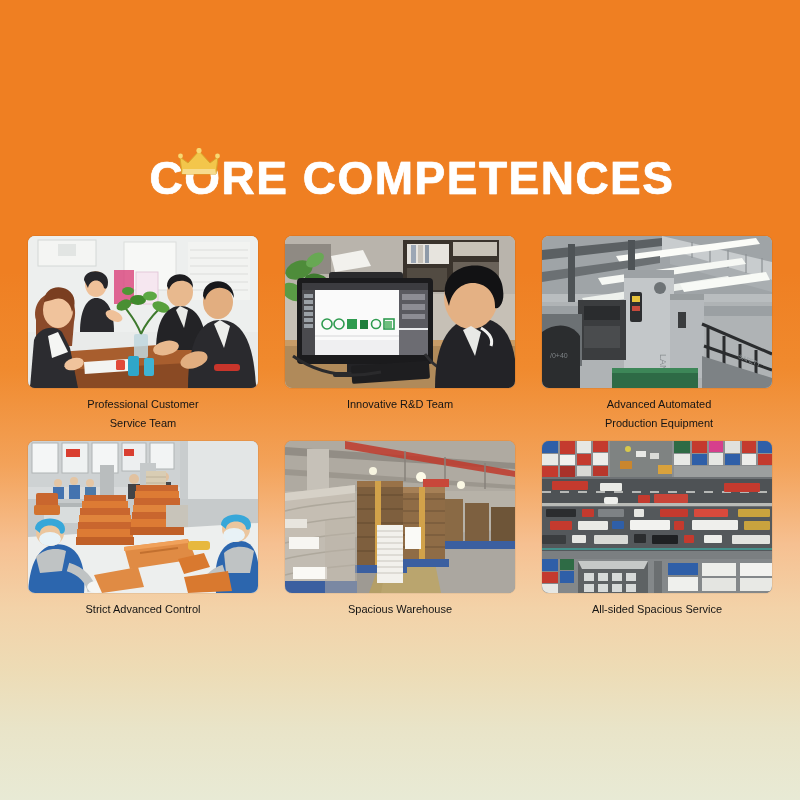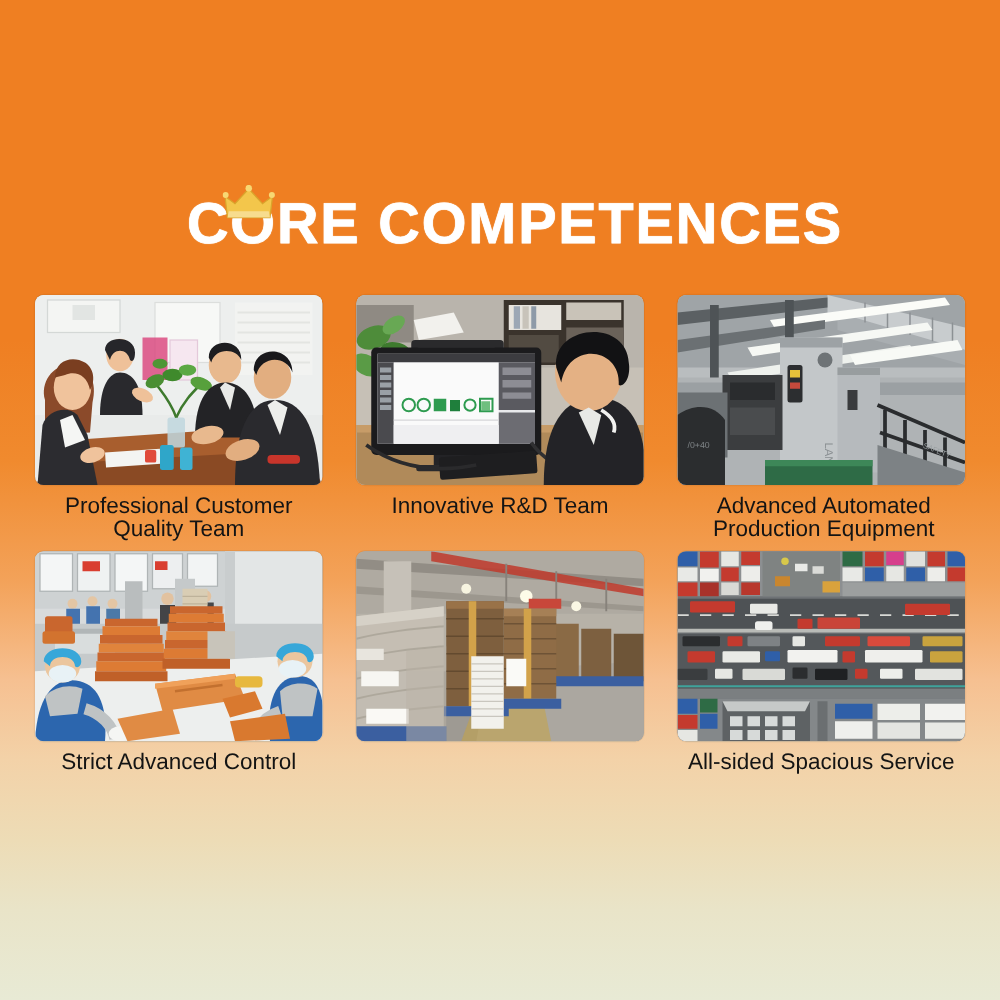--- a/index.html
+++ b/index.html
@@ -45,21 +45,21 @@
   .cell{width:230px;}
   .photo{
     width:230px;height:152px;
     border-radius:7px;overflow:hidden;position:relative;
     background:#9aa3a8;
     box-shadow:0 0 0 1px rgba(0,0,0,.05);
   }
   .photo svg{display:block;width:230px;height:152px;}
   .caption{
     margin-top:7px;
-    font-size:18px;line-height:19px;
+    font-size:11px;line-height:19px;
     color:#141414;text-align:center;font-weight:500;
     font-family:"Liberation Sans","DejaVu Sans",sans-serif;
     min-height:42px;
   }
   .cap-l{text-align:center;padding-left:4px;}
   .row2 .caption{min-height:24px;}
 </style>
 </head>
 <body>
 
@@ -144,21 +144,21 @@
             <path d="M160 152 C160 102 174 84 192 84 C212 84 226 102 228 152 Z" fill="#2A2A2E"></path>
             <path d="M192 84 L202 90 L196 112 L186 88 Z" fill="#EDEEEB"></path>
             <ellipse cx="166" cy="124" rx="14" ry="8" fill="#E2AE80" transform="rotate(-18 166 124)"></ellipse>
             <rect x="186" y="128" width="26" height="7" rx="3" fill="#C8352B"></rect>
           </g>
           <ellipse cx="138" cy="112" rx="13" ry="7" fill="#E8B98E" transform="rotate(-12 138 112)"></ellipse>
         </svg>
       </div>
       <div class="caption">
         <span>Professional Customer</span><br>
-        <span>Quality Team</span>
+        <span>Service Team</span>
       </div>
     </div>
 
     <div class="cell">
       <div class="photo">
         <svg viewBox="0 0 230 152" preserveAspectRatio="xMidYMid slice">
           <rect width="230" height="152" fill="#CFCBC4"></rect>
           <rect x="0" y="0" width="230" height="60" fill="#B9B4AC"></rect>
           <rect x="0" y="8" width="46" height="30" fill="#8F8A83"></rect>
           <rect x="118" y="4" width="96" height="52" fill="#3A332C"></rect>
@@ -503,20 +503,23 @@
               <path d="M0 134 C24 128 48 126 70 124"></path>
             </g>
             <rect x="4" y="96" width="30" height="12" fill="#F7F6F2"></rect>
             <rect x="8" y="126" width="34" height="12" fill="#FAF9F5"></rect>
             <rect x="0" y="78" width="22" height="9" fill="#E8E5DE"></rect>
           </g>
           <rect x="0" y="140" width="72" height="12" fill="#3B5FA0"></rect>
           <path d="M40 80 L72 76 L72 152 L40 152 Z" fill="#B9B2A6" opacity=".5"></path>
         </svg>
       </div>
+      <div class="caption">
+        <span>Spacious Warehouse</span>
+      </div>
     </div>
 
     <div class="cell row2">
       <div class="photo">
         <svg viewBox="0 0 230 152" preserveAspectRatio="xMidYMid slice">
           <rect width="230" height="152" fill="#6E7275"></rect>
 
           <rect x="0" y="0" width="230" height="36" fill="#8C8F91"></rect>
           <g>
             <rect x="0" y="0" width="16" height="12" fill="#2F5FA8"></rect>

